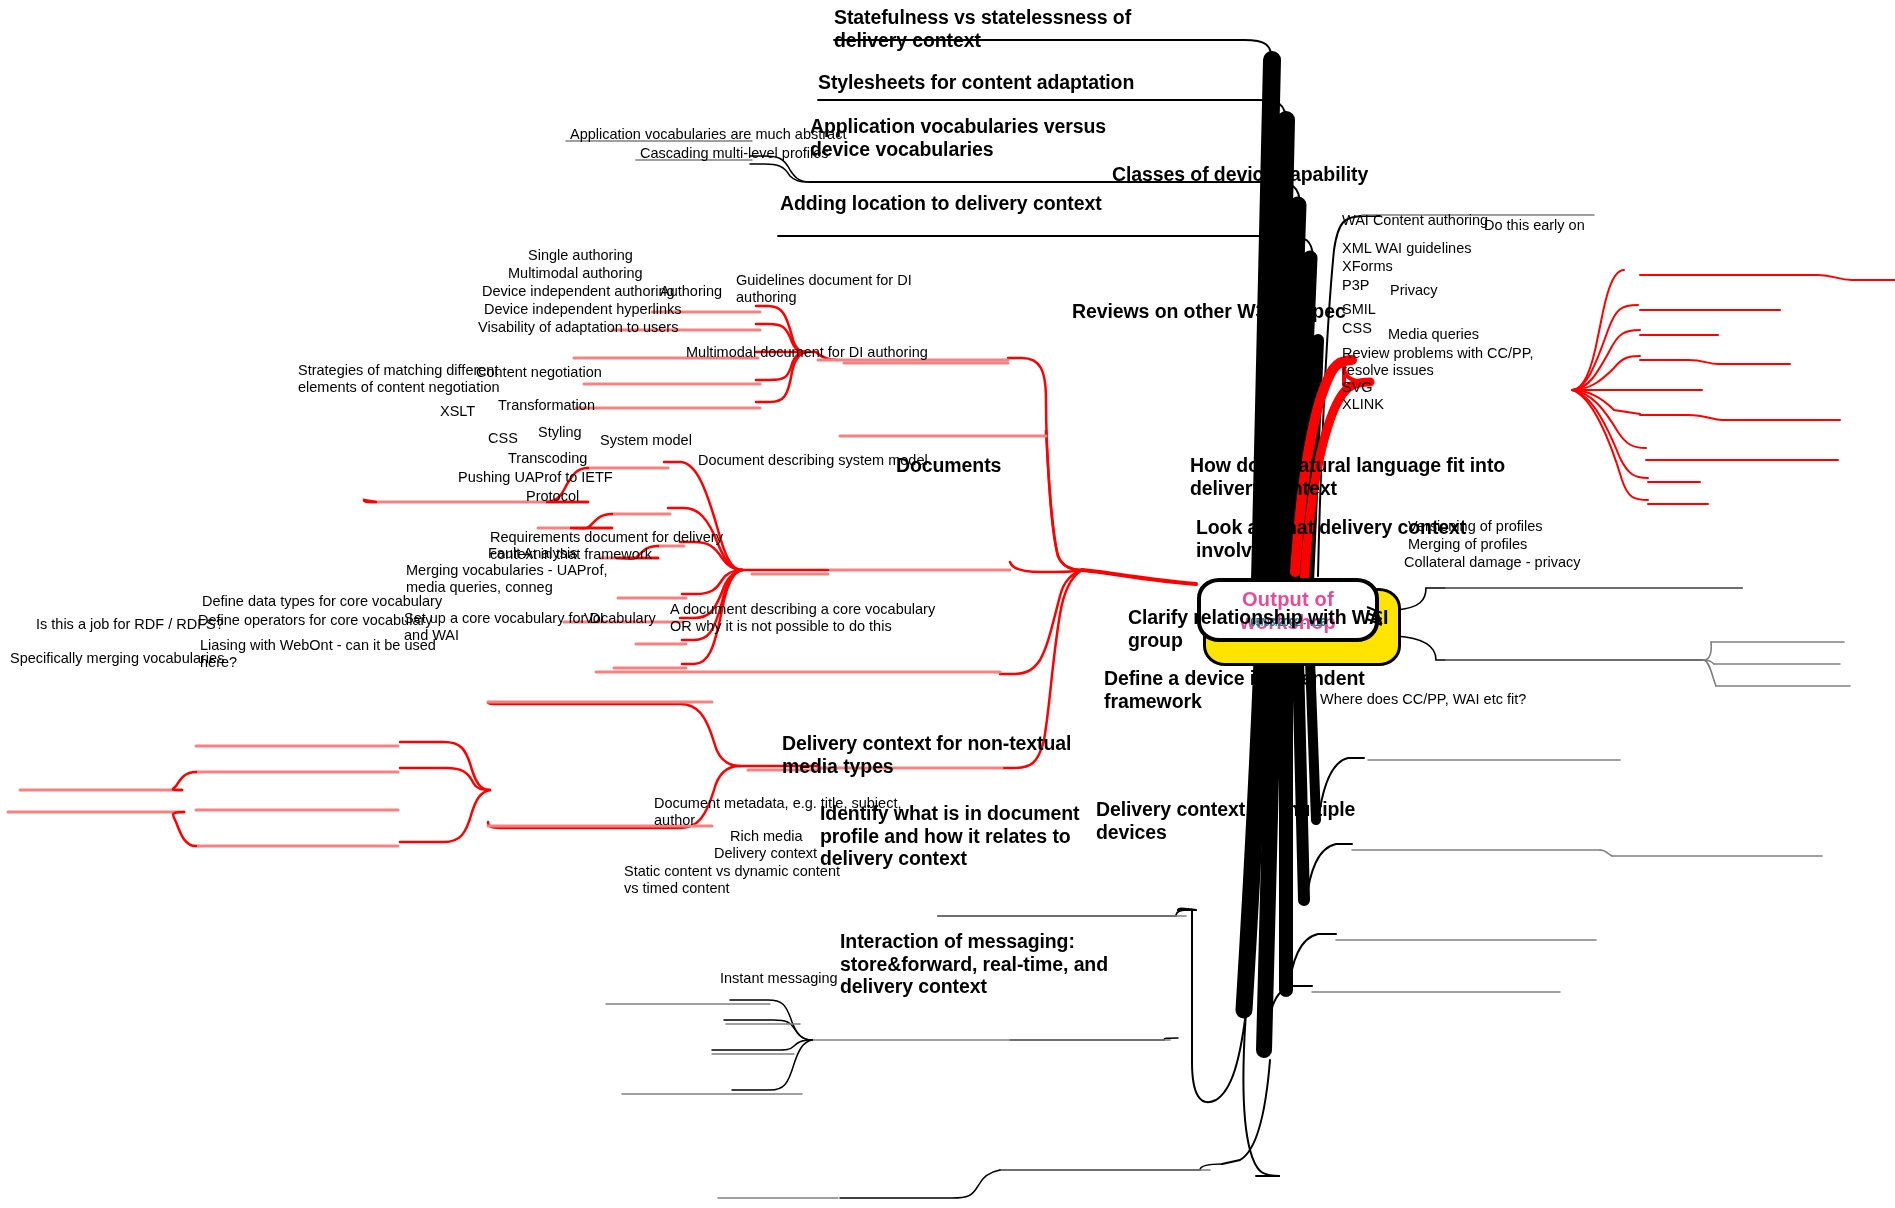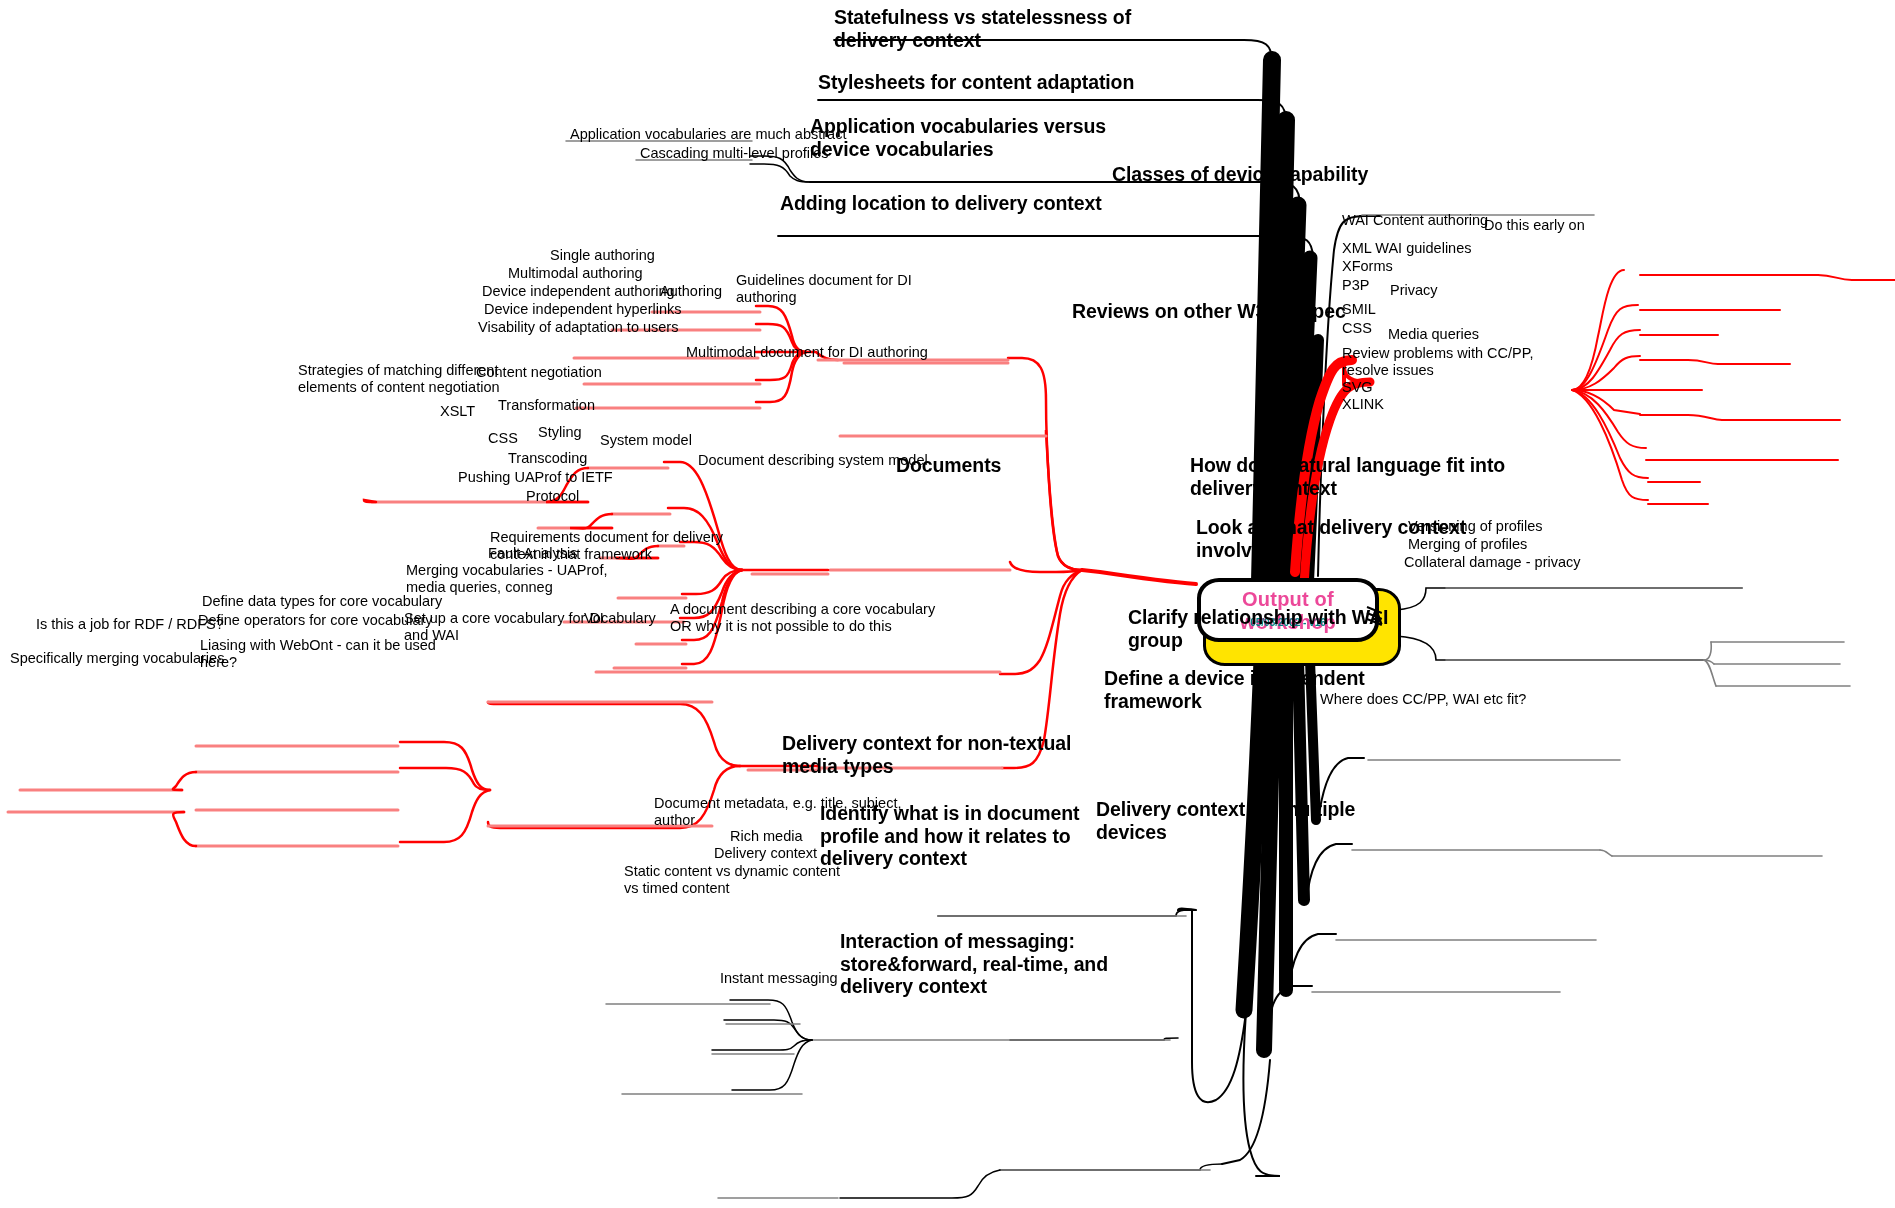--- a/index.html
+++ b/index.html
@@ -311,21 +311,21 @@
   <div class="node lvl3" style="left:736px;top:272px;">Guidelines document for DI
 authoring</div>
   <div class="node lvl3" style="left:686px;top:344px;">Multimodal document for DI authoring</div>
   <div class="node lvl3" style="left:698px;top:452px;">Document describing system model</div>
   <div class="node lvl3" style="left:490px;top:529px;">Requirements document for delivery
 context in that framework</div>
   <div class="node lvl3" style="left:670px;top:601px;">A document describing a core vocabulary
 OR why it is not possible to do this</div>
 
   <div class="node lvl3" style="left:660px;top:283px;">Authoring</div>
-  <div class="node lvl3" style="left:550px;top:247px;text-align:center;">Single authoring</div>
+  <div class="node lvl3" style="left:528px;top:247px;text-align:center;">Single authoring</div>
   <div class="node lvl3" style="left:508px;top:265px;">Multimodal authoring</div>
   <div class="node lvl3" style="left:482px;top:283px;">Device independent authoring</div>
   <div class="node lvl3" style="left:484px;top:301px;">Device independent hyperlinks</div>
   <div class="node lvl3" style="left:478px;top:319px;">Visability of adaptation to users</div>
 
   <div class="node lvl3" style="left:600px;top:432px;">System model</div>
   <div class="node lvl3" style="left:476px;top:364px;">Content negotiation</div>
   <div class="node lvl3" style="left:298px;top:362px;">Strategies of matching different
 elements of content negotiation</div>
   <div class="node lvl3" style="left:498px;top:397px;">Transformation</div>

